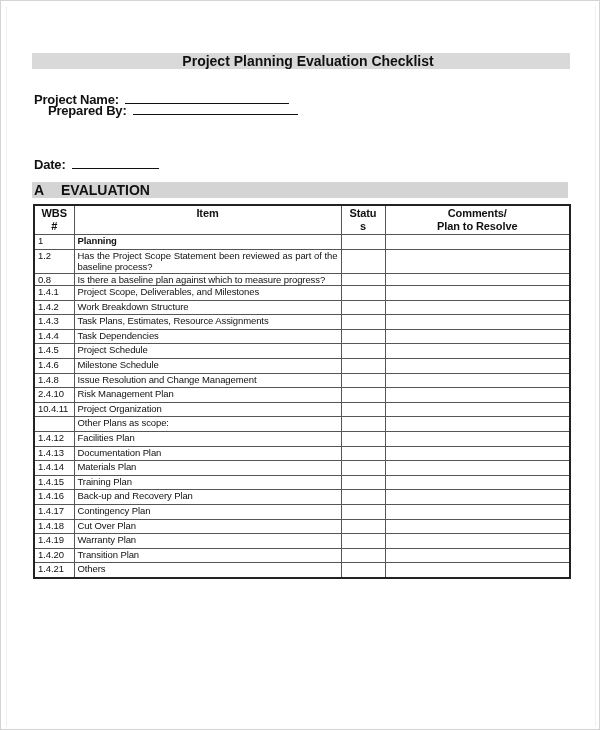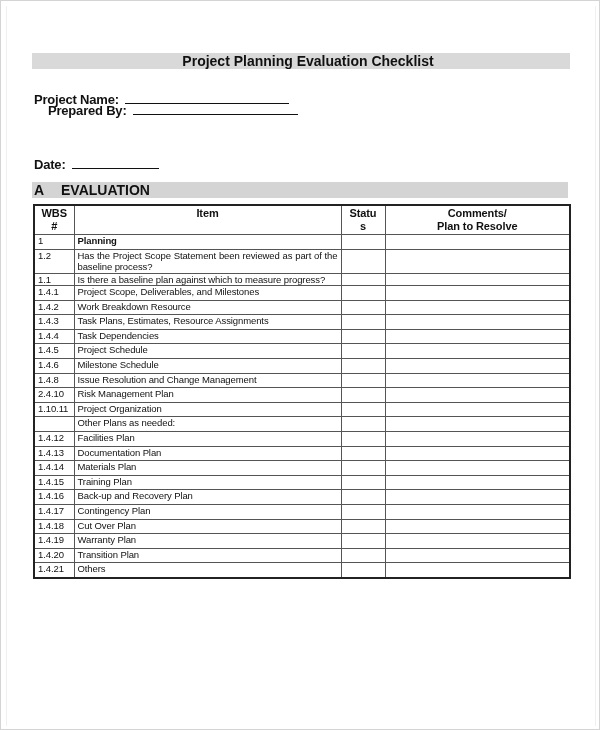--- a/index.html
+++ b/index.html
@@ -104,34 +104,34 @@
         <td></td>
         <td></td>
       </tr>
       <tr>
         <td class="wbs">1.2</td>
         <td class="lvl1">Has the Project Scope Statement been reviewed as part of the baseline process?</td>
         <td></td>
         <td></td>
       </tr>
       <tr>
-        <td class="wbs">1.1</td>
+        <td class="wbs">0.8</td>
         <td class="lvl1">Is there a baseline plan against which to measure progress?</td>
         <td></td>
         <td></td>
       </tr>
       <tr class="r-std">
         <td class="wbs">1.4.1</td>
         <td class="lvl2">Project Scope, Deliverables, and Milestones</td>
         <td></td>
         <td></td>
       </tr>
       <tr class="r-std">
         <td class="wbs">1.4.2</td>
-        <td class="lvl2">Work Breakdown Resource</td>
+        <td class="lvl2">Work Breakdown Structure</td>
         <td></td>
         <td></td>
       </tr>
       <tr class="r-std">
         <td class="wbs">1.4.3</td>
         <td class="lvl2">Task Plans, Estimates, Resource Assignments</td>
         <td></td>
         <td></td>
       </tr>
       <tr class="r-std">
@@ -158,28 +158,28 @@
         <td></td>
         <td></td>
       </tr>
       <tr class="r-std">
         <td class="wbs">2.4.10</td>
         <td class="lvl2">Risk Management Plan</td>
         <td></td>
         <td></td>
       </tr>
       <tr class="r-std">
-        <td class="wbs">1.10.11</td>
+        <td class="wbs">10.4.11</td>
         <td class="lvl2">Project Organization</td>
         <td></td>
         <td></td>
       </tr>
       <tr class="r-std">
         <td class="wbs"></td>
-        <td class="lvl1-left">Other Plans as needed:</td>
+        <td class="lvl1-left">Other Plans as scope:</td>
         <td></td>
         <td></td>
       </tr>
       <tr class="r-std">
         <td class="wbs">1.4.12</td>
         <td class="lvl2">Facilities Plan</td>
         <td></td>
         <td></td>
       </tr>
       <tr class="r-std">

